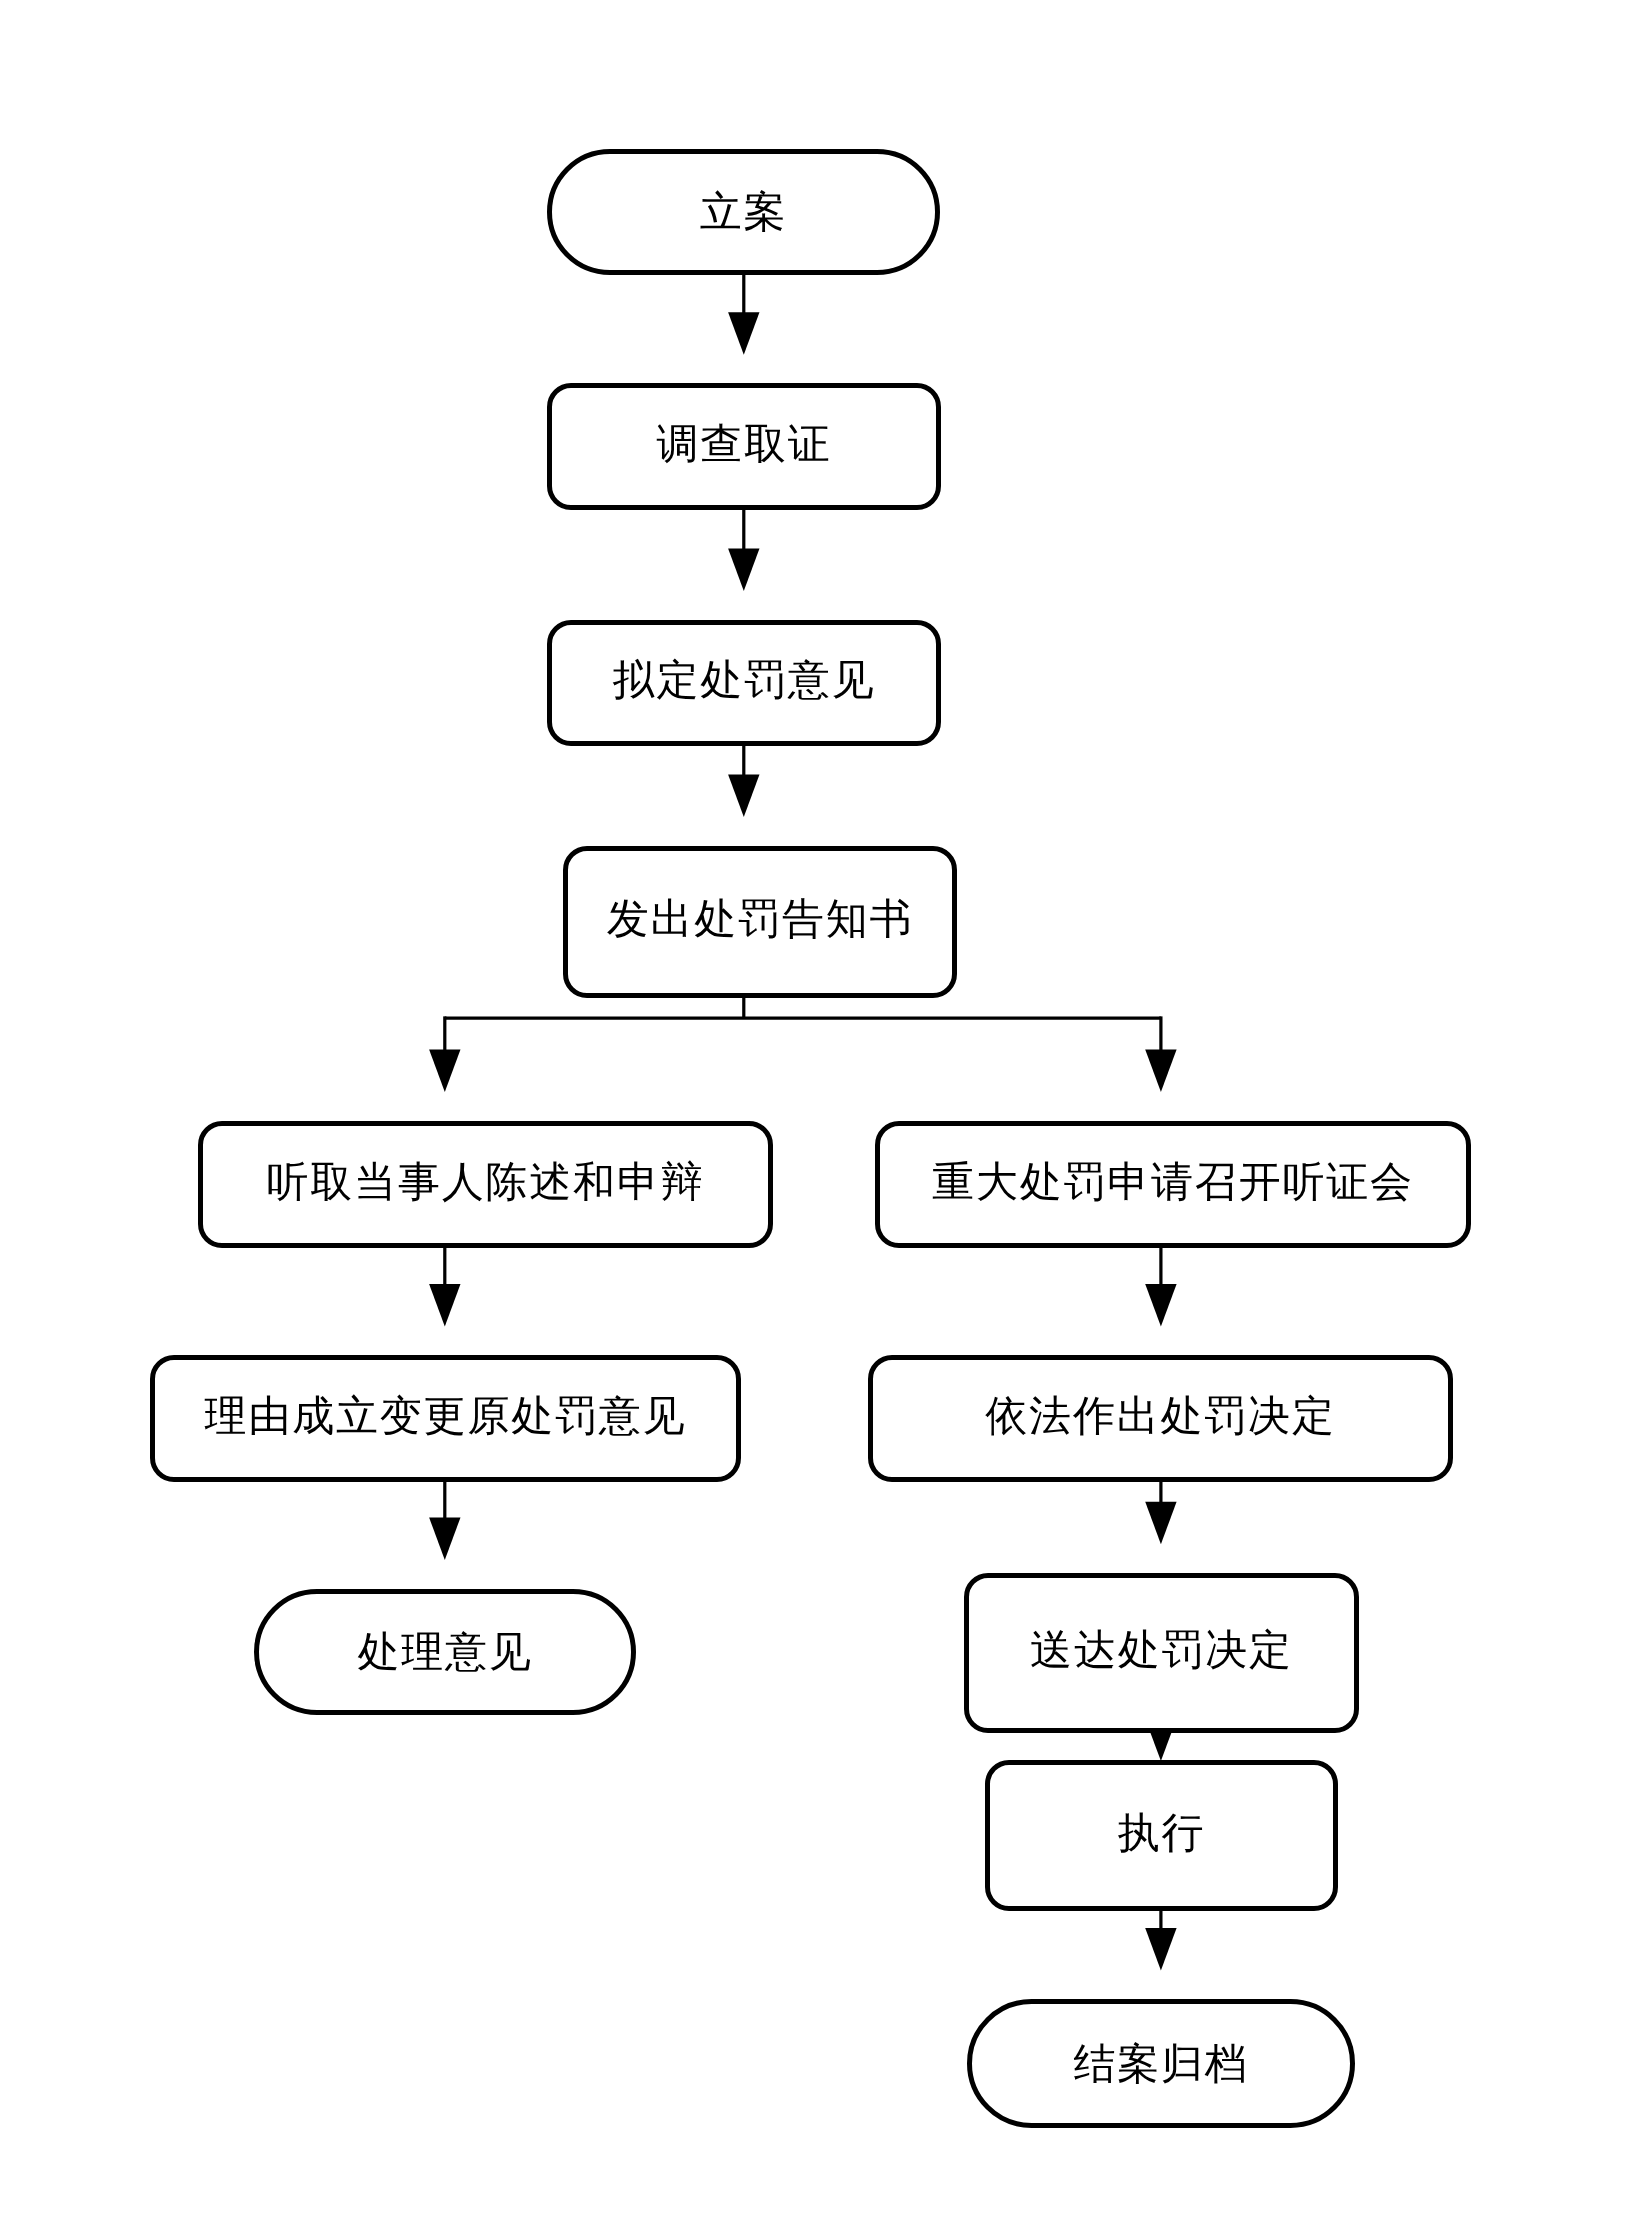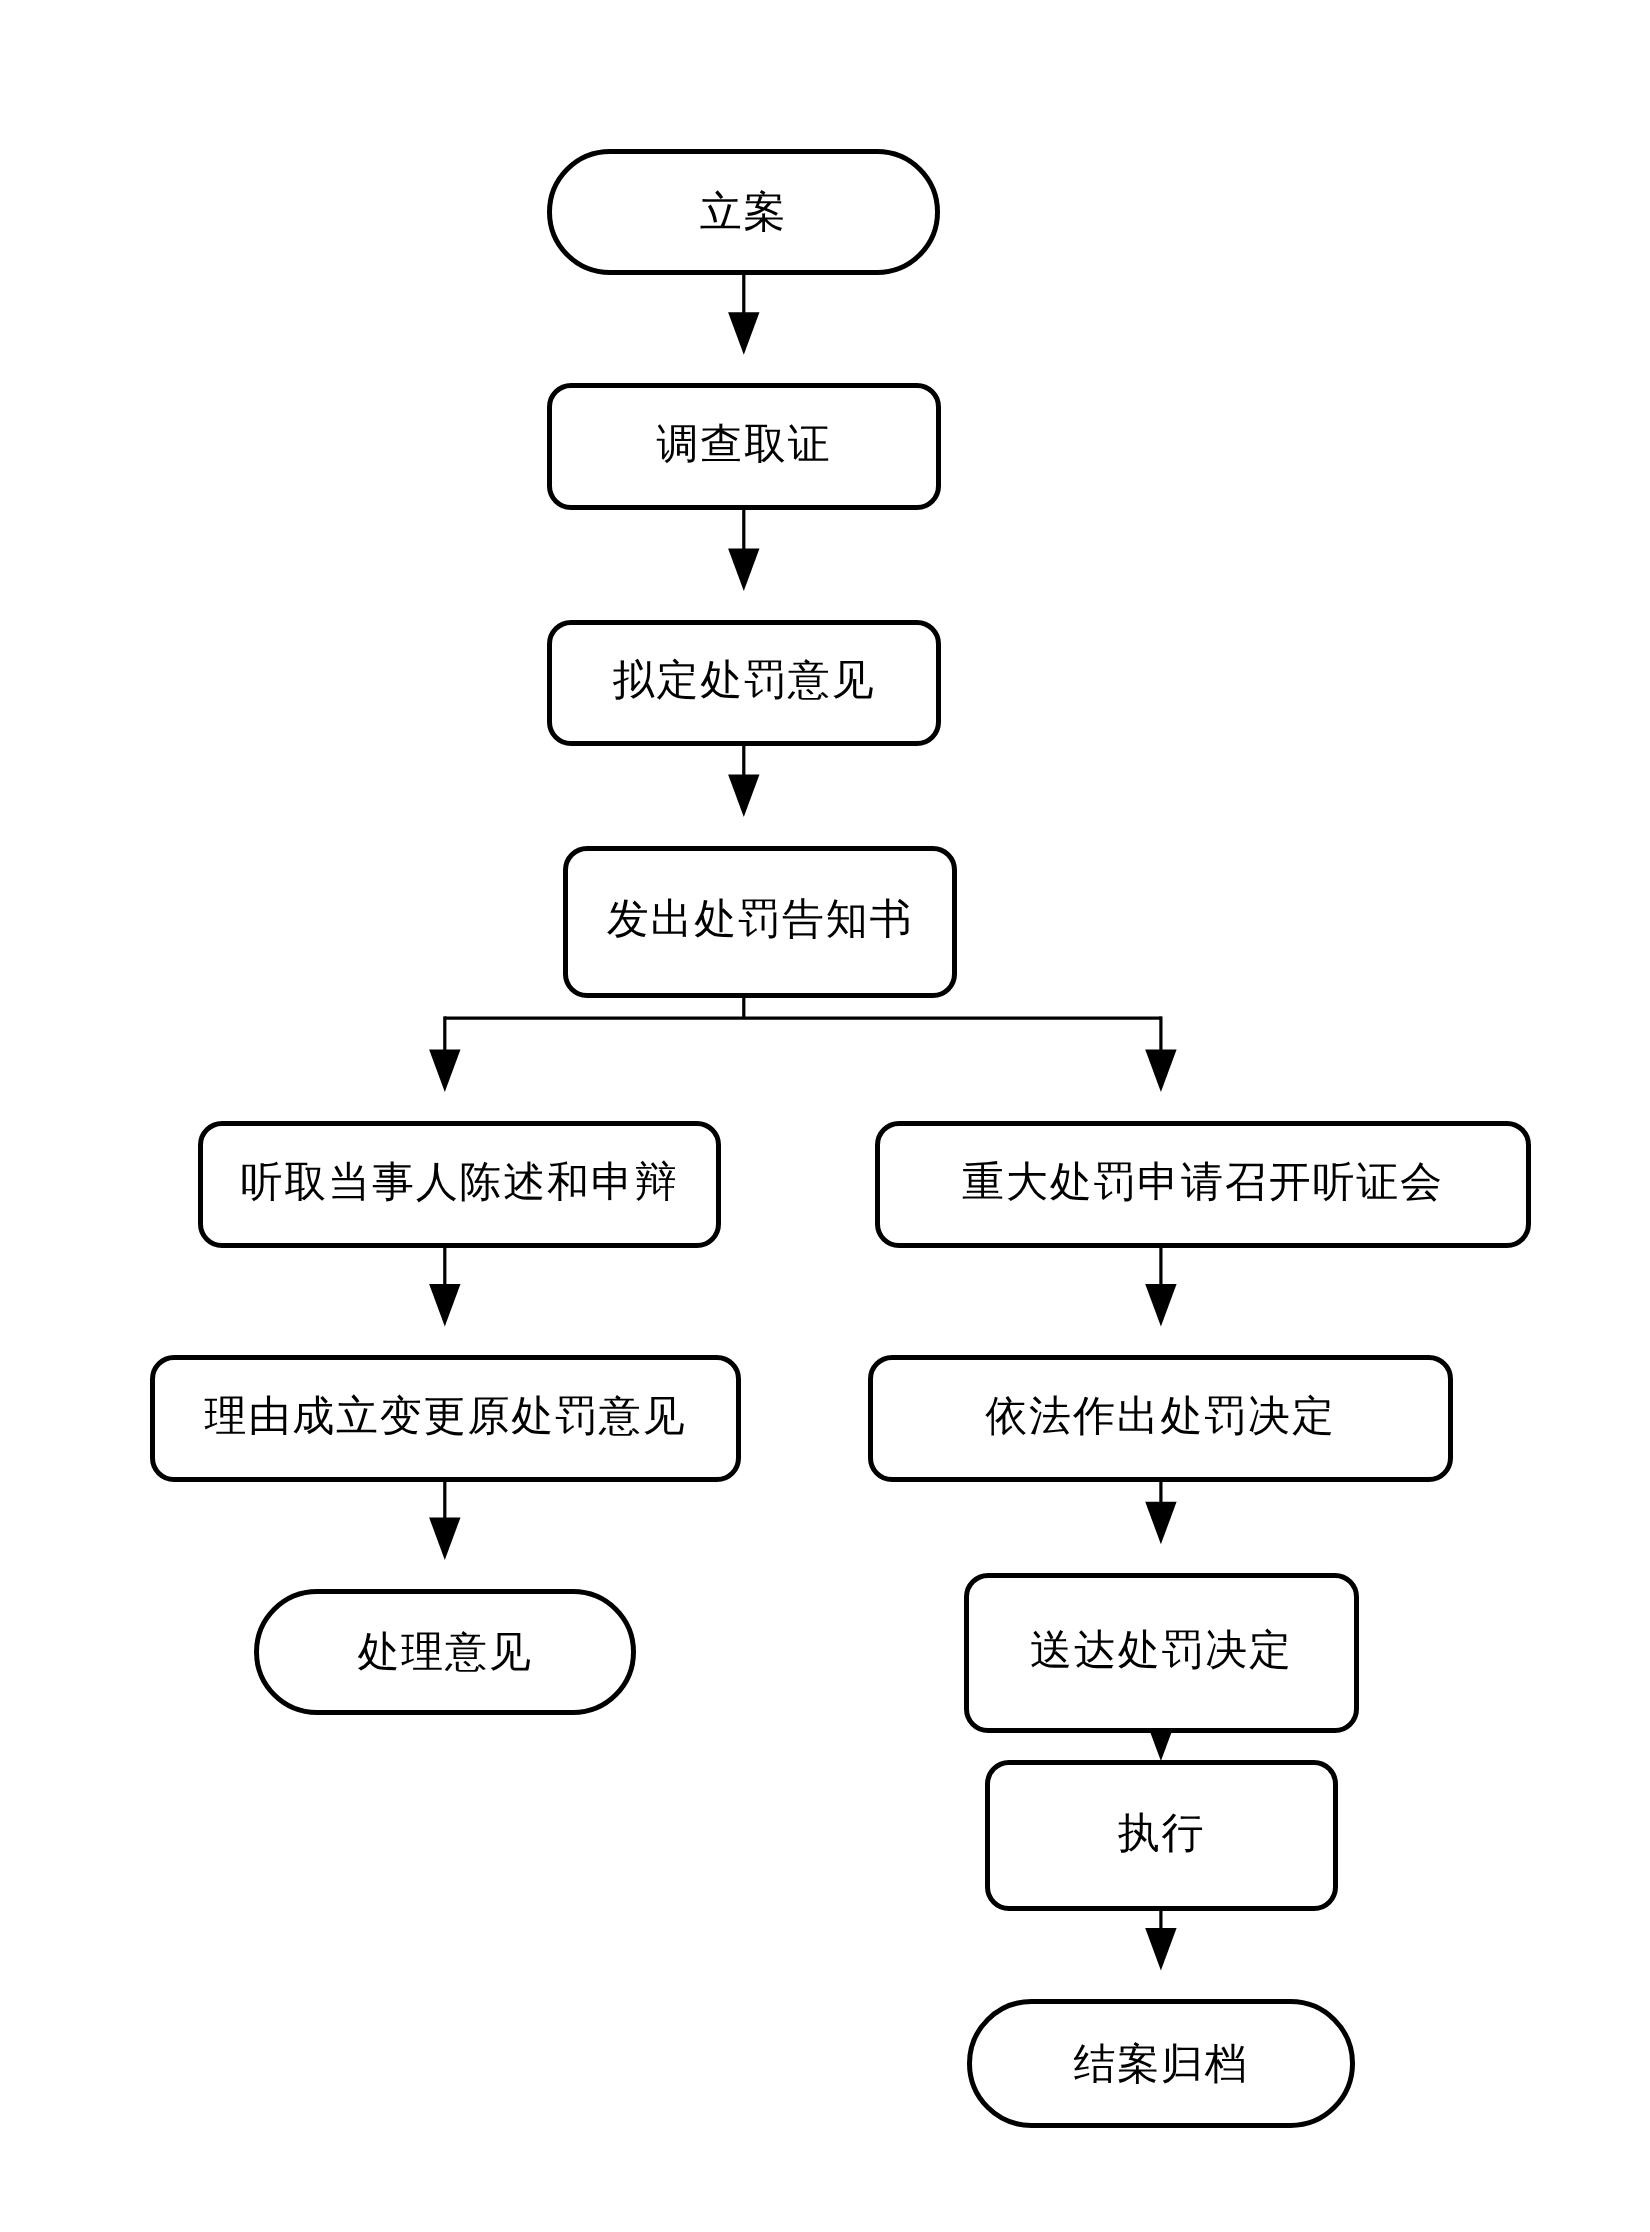--- a/index.html
+++ b/index.html
@@ -117,25 +117,25 @@
   </div>
 
   <div class="node rect" style="left:547px;top:591px;width:394px;height:126px;">
     <span>拟定处罚意见</span>
   </div>
 
   <div class="node rect" style="left:563px;top:817px;width:394px;height:152px;">
     <span>发出处罚告知书</span>
   </div>
 
-  <div class="node rect" style="left:198px;top:1092px;width:523px;height:127px;">
+  <div class="node rect" style="left:198px;top:1092px;width:575px;height:127px;">
     <span>听取当事人陈述和申辩</span>
   </div>
 
-  <div class="node rect" style="left:875px;top:1092px;width:656px;height:127px;">
+  <div class="node rect" style="left:875px;top:1092px;width:596px;height:127px;">
     <span>重大处罚申请召开听证会</span>
   </div>
 
   <div class="node rect" style="left:150px;top:1326px;width:591px;height:127px;">
     <span>理由成立变更原处罚意见</span>
   </div>
 
   <div class="node stadium" style="left:254px;top:1560px;width:382px;height:126px;">
     <span>处理意见</span>
   </div>

